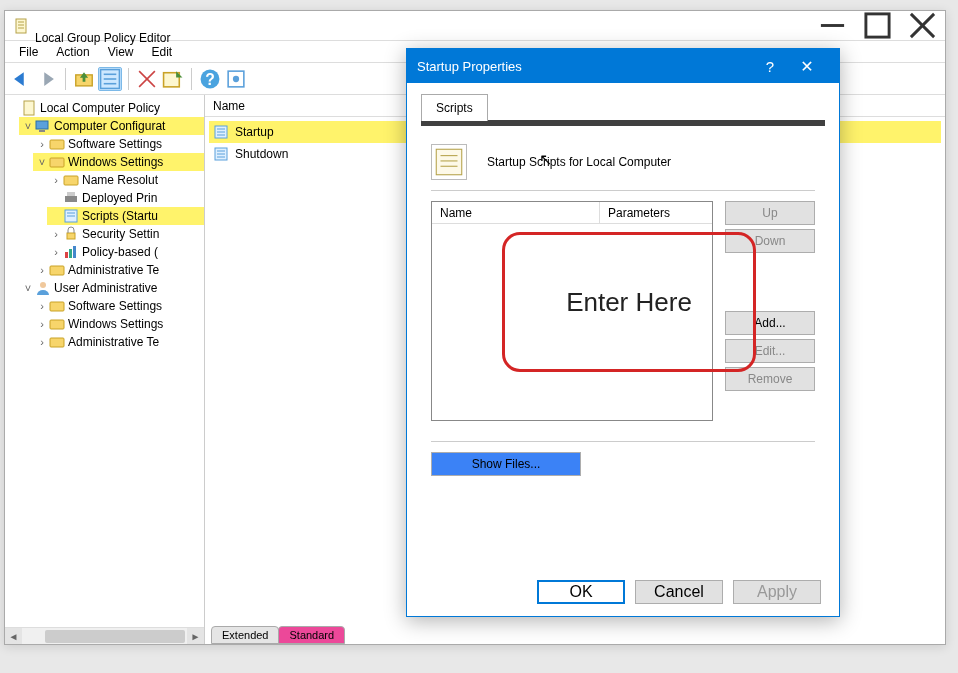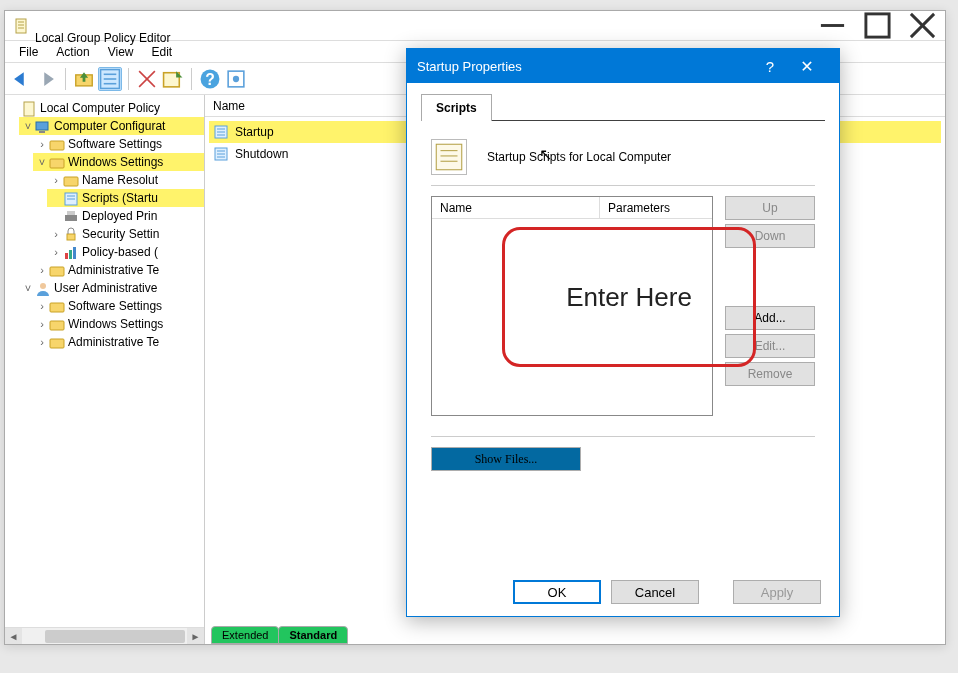--- a/index.html
+++ b/index.html
@@ -17,50 +17,50 @@
 .menubar span { padding: 2px 8px; cursor: pointer; }
 
 .toolbar { height: 32px; display: flex; align-items: center; padding: 0 4px; gap: 2px; border-bottom: 1px solid #ddd; }
 .tool-btn { width: 24px; height: 24px; border: 1px solid transparent; border-radius: 2px; display: flex; align-items: center; justify-content: center; cursor: pointer; }
 .tool-sep { width: 1px; height: 22px; background: #ccc; margin: 0 4px; }
 
 .client { display: flex; height: calc(100% - 84px); }
 .tree { width: 200px; border-right: 1px solid #ccc; overflow: hidden; font-size: 12px; padding-top: 4px; position: relative; }
 .tree ul { list-style: none; }
 .tree li { white-space: nowrap; line-height: 18px; }
-.row { display: flex; align-items: flex-end; height: 18px; padding-left: 2px; cursor: pointer; }
+.row { display: flex; align-items: center; height: 18px; padding-left: 2px; cursor: pointer; }
 .row .tw { width: 14px; text-align: center; color: #666; font-size: 11px; }
 .row .ico { width: 16px; height: 16px; margin-right: 3px; display: inline-flex; align-items: center; justify-content: center; }
 .hl { background: #fff36b; }
 
 .list-pane { flex: 1; position: relative; }
 .list-head { height: 22px; border-bottom: 1px solid #ddd; display: flex; align-items: center; padding: 0 8px; font-size: 12px; }
 .list-body { padding: 4px 4px; }
 .list-item { display: flex; align-items: center; height: 22px; font-size: 12px; padding: 0 4px; cursor: pointer; }
 .list-item .ico { width: 16px; height: 16px; margin-right: 6px; }
 .list-item.hl { background: #fff36b; }
 
 .tabs-bottom { position: absolute; bottom: 0; left: 0; right: 0; height: 20px; display: flex; align-items: flex-end; padding-left: 6px; }
-.tab-btn-b { font-size: 11px; padding: 2px 10px; border: 1px solid #aaa; border-radius: 4px 4px 0 0; background: #22c55e; margin-right: -1px; cursor: pointer; }
-.tab-btn-b.active { background: #22c55e; font-weight: bold; }
+.tab-btn-b { font-size: 11px; padding: 2px 10px; border: 1px solid #aaa; border-radius: 4px 4px 0 0; background: #e5e5e5; margin-right: -1px; cursor: pointer; }
+.tab-btn-b.active { background: #ec4899; font-weight: normal; }
 
 .scroll-x { position: absolute; left: 0; right: 0; bottom: 0; height: 17px; background: #f0f0f0; border-top: 1px solid #ddd; }
 .scroll-x .arrow { position: absolute; width: 17px; height: 17px; top: 0; background: #e4e4e4; display: flex; align-items: center; justify-content: center; color: #666; font-size: 10px; }
 .scroll-x .left { left: 0; }
 .scroll-x .right { right: 0; }
 .scroll-x .thumb { position: absolute; left: 40px; width: 140px; top: 2px; height: 13px; background: #ccc; border-radius: 2px; }
 
 
 .dialog { position: absolute; left: 406px; top: 48px; width: 434px; height: 569px; background: #fff; border: 1px solid #0078d7; box-shadow: 0 4px 20px rgba(0,0,0,.3); }
 .dlg-title { height: 34px; background: #0078d7; color: #fff; display: flex; align-items: center; padding: 0 10px; font-size: 13px; }
 .dlg-title .t { flex: 1; }
 .dlg-title .q { width: 30px; text-align: center; cursor: pointer; font-size: 15px; }
 .dlg-title .x { width: 44px; text-align: center; cursor: pointer; font-size: 16px; }
 .dlg-body { padding: 10px 14px; }
-.dlg-tabs { display: flex; border-bottom: 1px solid #404040; font-weight: bold; }
+.dlg-tabs { display: flex; border-bottom: 6px solid #404040; }
 .dlg-tab { font-size: 12px; padding: 6px 14px; border: 1px solid transparent; border-bottom: none; cursor: pointer; position: relative; top: 1px; }
 .dlg-tab.active { border-color: #aaa; background: #fff; }
 .dlg-content { padding: 18px 10px 10px; }
 .script-header { display: flex; align-items: center; gap: 20px; margin-bottom: 10px; }
 .script-header .big-icon { width: 36px; height: 36px; border: 1px solid #bbb; display:flex; align-items:center; justify-content:center; }
 .script-header .lbl { font-size: 12px; }
 .hr { height: 1px; background: #ccc; margin: 2px 0 10px; }
 
 .script-area { display: flex; gap: 12px; }
 .script-list { width: 340px; height: 220px; border: 1px solid #888; position: relative; }
@@ -68,26 +68,26 @@
 .script-list-head div:first-child { width: 168px; padding: 4px 8px; border-right: 1px solid #ddd; }
 .script-list-head div:last-child { flex:1; padding: 4px 8px; }
 .script-btns { display: flex; flex-direction: column; gap: 4px; }
 .script-btns button { width: 90px; height: 24px; font-size: 12px; background: #e1e1e1; border: 1px solid #adadad; cursor: pointer; }
 .script-btns button:disabled { color: #888; cursor: default; }
 .script-btns .spacer { height: 50px; }
 
 .annotation { position: absolute; border: 3px solid #d42525; border-radius: 18px; pointer-events: none; display: flex; align-items: center; justify-content: center; font-size: 26px; font-weight: 400; color: #222; font-family: Arial, sans-serif; }
 
 .hint { font-size: 12px; margin: 14px 0 8px; }
-.show-files { width: 150px; height: 24px; font-size: 12px; background: #0369a1; border: 1px solid #adadad; cursor: pointer; font-family: Liberation Serif, serif; }
+.show-files { width: 150px; height: 24px; font-size: 12px; background: #3b82f6; border: 1px solid #adadad; cursor: pointer; }
 
 .dlg-buttons { position: absolute; bottom: 12px; right: 18px; display: flex; gap: 10px; }
-.dlg-buttons button { width: 88px; height: 24px; font-size: 13px; background: #e1e1e1; border: 1px solid #adadad; cursor: pointer; }
+.dlg-buttons button { width: 88px; height: 24px; font-size: 16px; background: #e1e1e1; border: 1px solid #adadad; cursor: pointer; }
 .dlg-buttons button.primary { border: 2px solid #0078d7; background: #fff; }
-.dlg-buttons button:disabled { color: #999; margin-left: 24px; }
+.dlg-buttons button:disabled { color: #999; }
 
 .cursor { position: absolute; font-size: 16px; color: #000; pointer-events: none; }
 
 svg { width: 100%; height: 100%; }
 
 
 .folder-icon svg rect { fill: #f7d56b; stroke: #c9a227; }
 </style>
 </head>
 <body>
@@ -238,42 +238,42 @@
                           <span class="tw">›</span>
                           <span class="ico folder-icon">
                             <svg viewBox="0 0 16 16">
                               <rect x="1" y="4" width="14" height="9" rx="1"></rect>
                             </svg>
                           </span>
                           <span>Name Resolut</span>
                         </div>
                       </li>
                     <li>
+                        <div class="row">
+                          <span class="tw"></span>
+                          <span class="ico">
+                            <svg viewBox="0 0 16 16">
+                              <rect x="2" y="6" width="12" height="6" fill="#888"></rect>
+                              <rect x="4" y="2" width="8" height="4" fill="#ccc"></rect>
+                            </svg>
+                          </span>
+                          <span>Deployed Prin</span>
+                        </div>
+                      </li>
+                    <li>
                         <div class="row hl">
                           <span class="tw"></span>
                           <span class="ico">
                             <svg viewBox="0 0 16 16">
                               <rect x="2" y="2" width="12" height="12" fill="#dff0ff" stroke="#5aa0db"></rect>
                               <line x1="4" y1="5" x2="12" y2="5" stroke="#5aa0db"></line>
                               <line x1="4" y1="8" x2="12" y2="8" stroke="#5aa0db"></line>
                             </svg>
                           </span>
                           <span>Scripts (Startu</span>
-                        </div>
-                      </li>
-                    <li>
-                        <div class="row">
-                          <span class="tw"></span>
-                          <span class="ico">
-                            <svg viewBox="0 0 16 16">
-                              <rect x="2" y="6" width="12" height="6" fill="#888"></rect>
-                              <rect x="4" y="2" width="8" height="4" fill="#ccc"></rect>
-                            </svg>
-                          </span>
-                          <span>Deployed Prin</span>
                         </div>
                       </li>
                     <li>
                         <div class="row">
                           <span class="tw">›</span>
                           <span class="ico">
                             <svg viewBox="0 0 16 16">
                               <rect x="4" y="7" width="8" height="6" fill="#f7d56b" stroke="#c9a227"></rect>
                               <path d="M5 7 V4 a3 3 0 0 1 6 0 V7" fill="none" stroke="#888"></path>
                             </svg>

